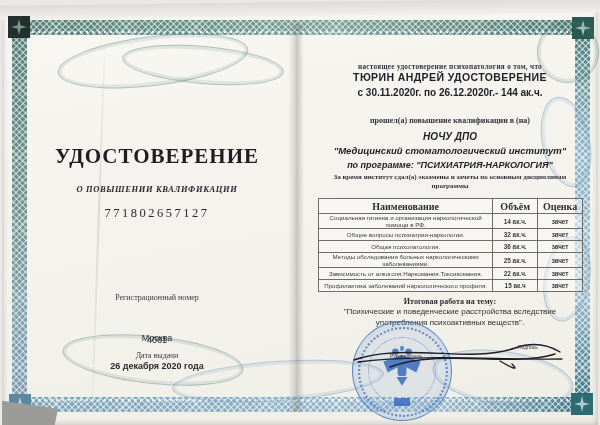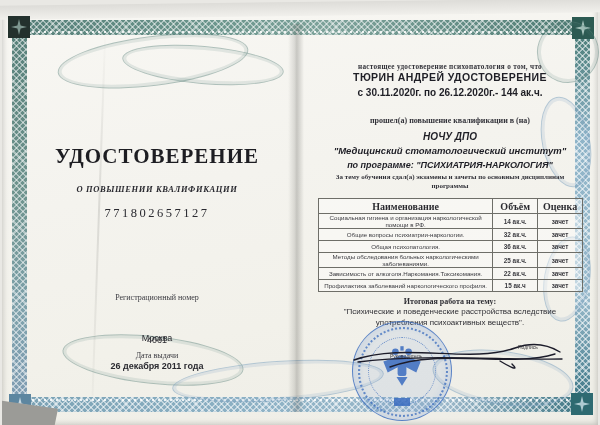--- a/index.html
+++ b/index.html
@@ -169,32 +169,32 @@
   <div class="abs lp ctr" style="top:138px;"><span class="title ser">УДОСТОВЕРЕНИЕ</span></div>
   <div class="abs lp ctr" style="top:172px;font-style:italic;"><span class="subtitle ser">О ПОВЫШЕНИИ КВАЛИФИКАЦИИ</span></div>
   <div class="abs lp ctr" style="top:197px;"><span class="serialnum ser">771802657127</span></div>
 
   <div class="abs lp ctr" style="top:280px;"><span class="lbl ser">Регистрационный номер</span></div>
   <div class="abs lp ctr" style="top:291px;margin-top:32px;"><span class="val san">4061</span></div>
 
   <div class="abs lp ctr" style="top:321px;"><span class="val san">Москва</span></div>
 
   <div class="abs lp ctr" style="top:338px;"><span class="lbl ser">Дата выдачи</span></div>
-  <div class="abs lp ctr" style="top:349px;"><span class="val san" style="font-weight:bold;">26 декабря 2011 года</span></div>
+  <div class="abs lp ctr" style="top:349px;"><span class="val san" style="font-weight:bold;">26 декабря 2020 года</span></div>
 
   <div class="abs rp ctr" style="top:49px;"><span class="intro ser">настоящее удостоверение психопатология о том, что</span></div>
   <div class="abs rp ctr" style="top:61px;"><span class="name san">ТЮРИН  АНДРЕЙ  УДОСТОВЕРЕНИЕ</span></div>
   <div class="abs rp ctr" style="top:76px;"><span class="period san">с 30.11.2020г. по 26.12.2020г.- 144 ак.ч.</span></div>
   <div class="abs rp ctr" style="top:103px;"><span class="completed ser">прошел(а) повышение квалификации в (на)</span></div>
   <div class="abs rp ctr" style="top:120px;"><span class="orgtype san">НОЧУ  ДПО</span></div>
   <div class="abs rp ctr" style="top:134px;"><span class="orgname san">"Медицинский стоматологический институт"</span></div>
   <div class="abs rp ctr" style="top:148px;"><span class="program san">по программе: "ПСИХИАТРИЯ-НАРКОЛОГИЯ"</span></div>
 
   <div class="abs rp ctr note" style="top:167px;">
-    <span class="ser">За тему обучения сдал(а) экзамены и зачеты по основным дисциплинам</span><br>
+    <span class="ser">За время институт сдал(а) экзамены и зачеты по основным дисциплинам</span><br>
     <span class="ser">программы</span>
   </div>
 
   <table class="abs tbl" style="left:316px;top:192px;">
     <tbody>
         <tr>
       <th style="width:66%;">Наименование</th>
       <th style="width:17%;">Объём</th>
       <th style="width:17%;">Оценка</th>
     </tr>

